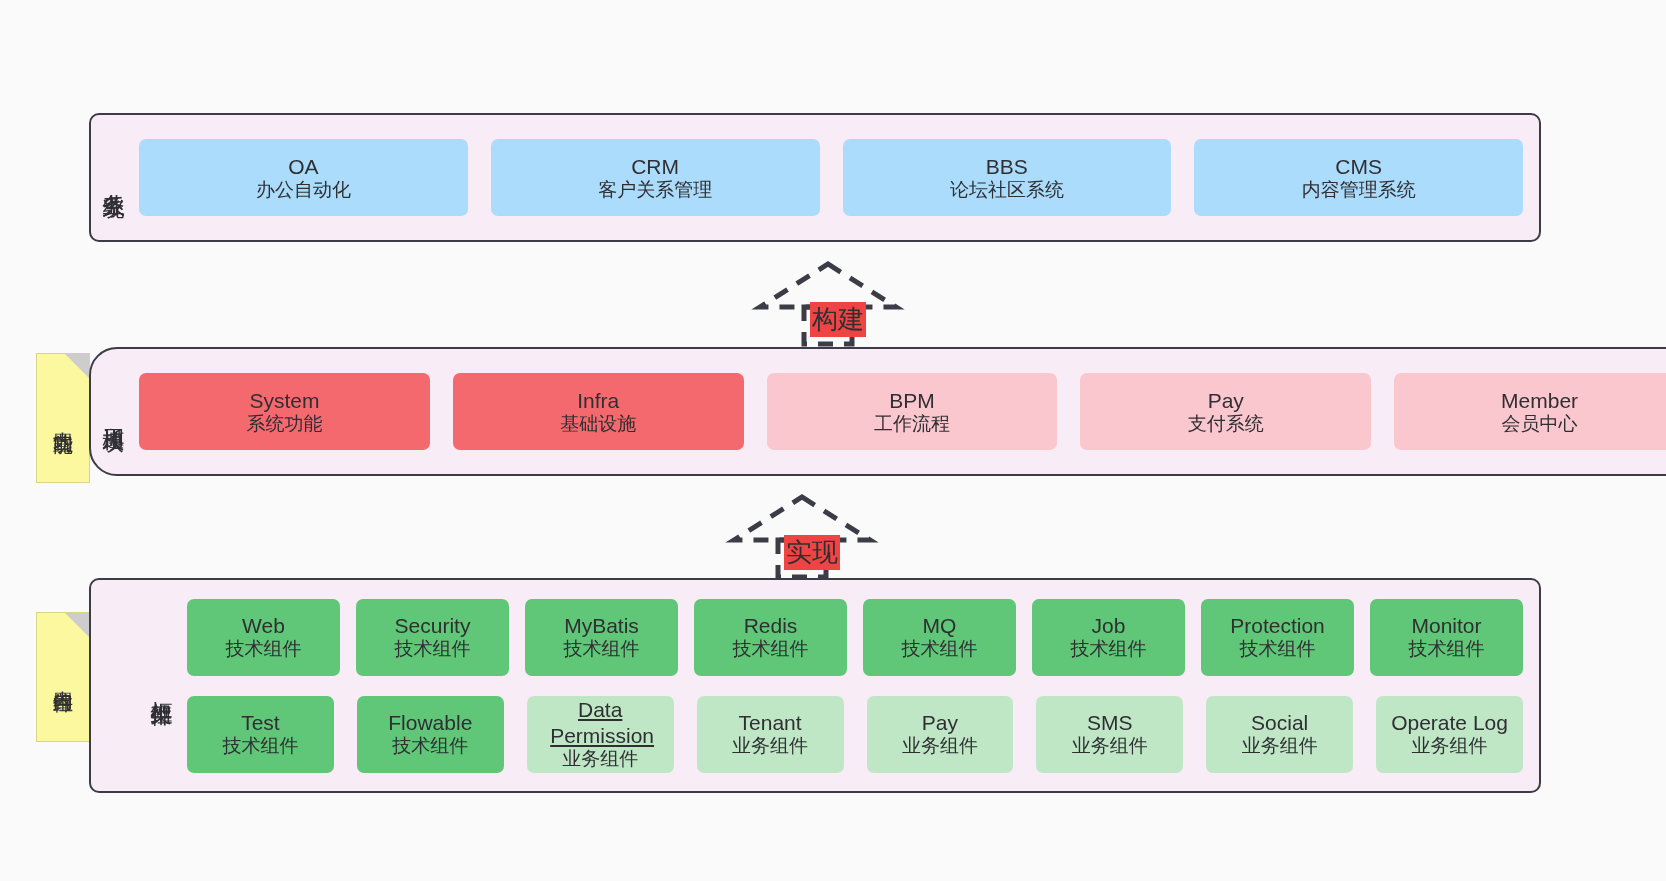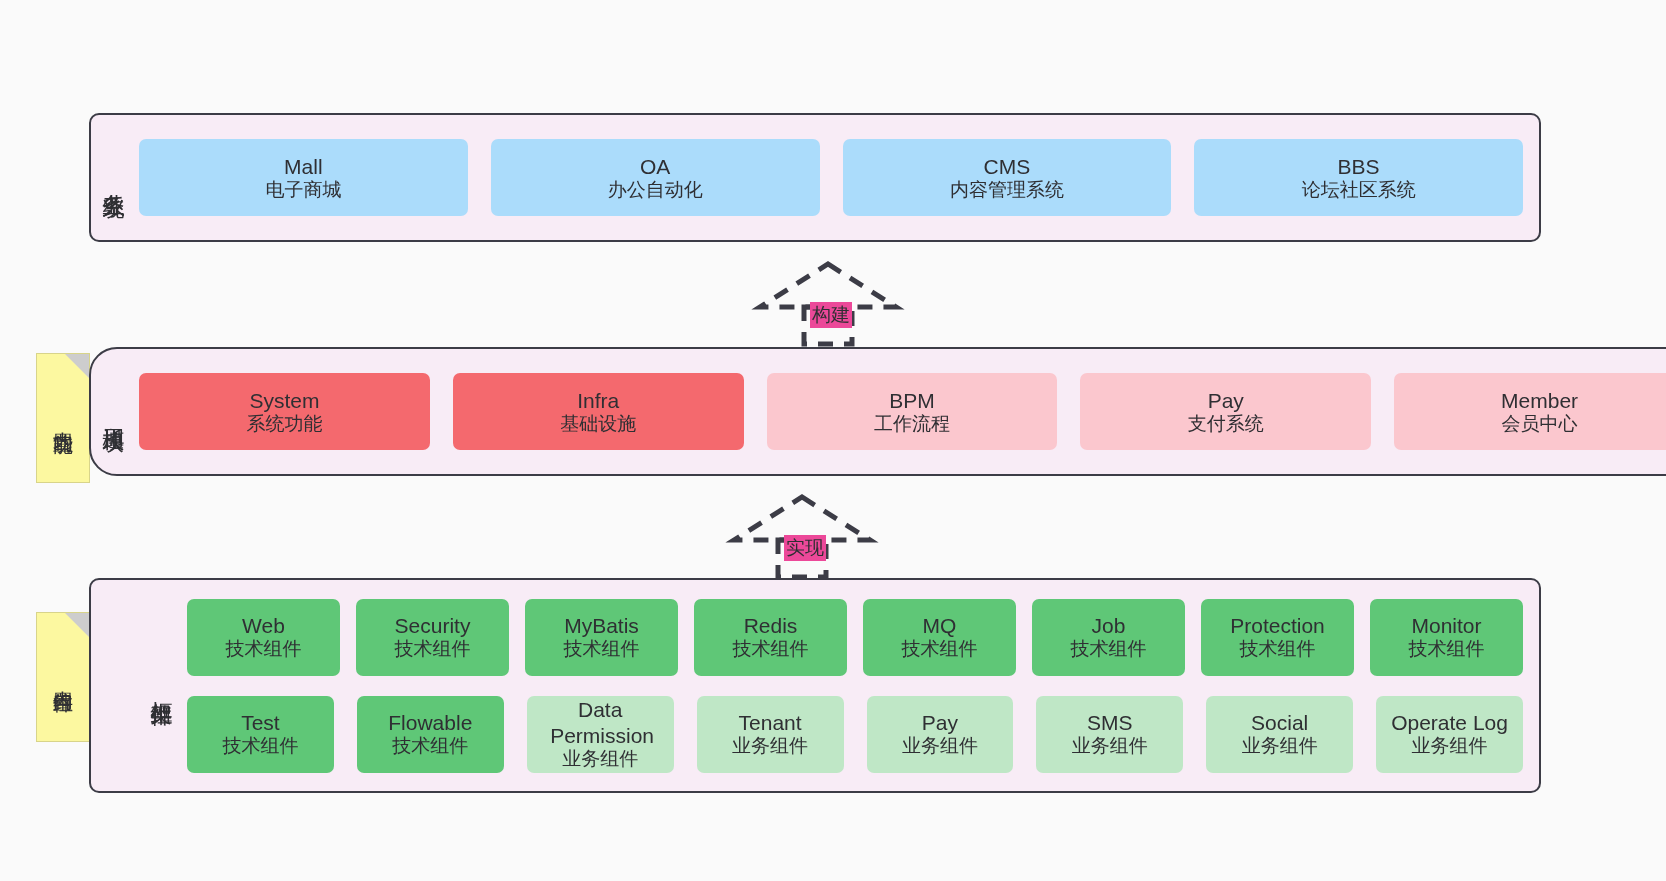--- a/index.html
+++ b/index.html
@@ -103,49 +103,49 @@
     border-style: solid;
     border-width: 0 24px 24px 0;
     border-color: transparent #cdcdcd transparent transparent;
   }
 
   
   .arrow { position: absolute; }
   .arrow svg { display: block; overflow: visible; }
   .arrow .alabel {
     position: absolute;
-    font-size: 19px;
+    font-size: 26px;
     color: #2f2f33;
-    background: #ec4899;
+    background: #ef4444;
     padding: 0 2px;
     white-space: nowrap;
   }
 </style>
 </head>
 <body>
 
 <div class="layer" id="layer-business" style="left:89px; top:113px; width:1452px; height:129px;">
   <div class="layer-title">业务系统</div>
   <div class="layer-body">
     <div class="row" style="height:77px;">
       <div class="card c-blue">
-        <span class="t1">Mall</span>
-        <span class="t2">电子商城</span>
-      </div>
-      <div class="card c-blue">
         <span class="t1">OA</span>
         <span class="t2">办公自动化</span>
       </div>
       <div class="card c-blue">
+        <span class="t1">CRM</span>
+        <span class="t2">客户关系管理</span>
+      </div>
+      <div class="card c-blue">
+        <span class="t1">BBS</span>
+        <span class="t2">论坛社区系统</span>
+      </div>
+      <div class="card c-blue">
         <span class="t1">CMS</span>
         <span class="t2">内容管理系统</span>
-      </div>
-      <div class="card c-blue">
-        <span class="t1">BBS</span>
-        <span class="t2">论坛社区系统</span>
       </div>
     </div>
   </div>
 </div>
 
 <div class="arrow" style="left:758px; top:262px; width:140px; height:82px;">
   <svg width="140" height="82" viewBox="0 0 140 82">
     <polygon points="70,2 138,45 2,45" fill="none" stroke="#3c3c46" stroke-width="5" stroke-dasharray="15,11" stroke-linecap="butt"></polygon>
     <rect x="46" y="45" width="48" height="37" fill="none" stroke="#3c3c46" stroke-width="5" stroke-dasharray="15,11"></rect>
   </svg>
@@ -238,21 +238,21 @@
     <div class="row" style="height:77px; ">
       <div class="card c-green">
         <span class="t1">Test</span>
         <span class="t2">技术组件</span>
       </div>
       <div class="card c-green">
         <span class="t1">Flowable</span>
         <span class="t2">技术组件</span>
       </div>
       <div class="card c-lightgreen">
-        <span class="t1" style="max-width:100px;">Data Permission</span>
+        <span class="t1" style="max-width:100px;text-decoration:underline;">Data Permission</span>
         <span class="t2">业务组件</span>
       </div>
       <div class="card c-lightgreen">
         <span class="t1">Tenant</span>
         <span class="t2">业务组件</span>
       </div>
       <div class="card c-lightgreen">
         <span class="t1">Pay</span>
         <span class="t2">业务组件</span>
       </div>

